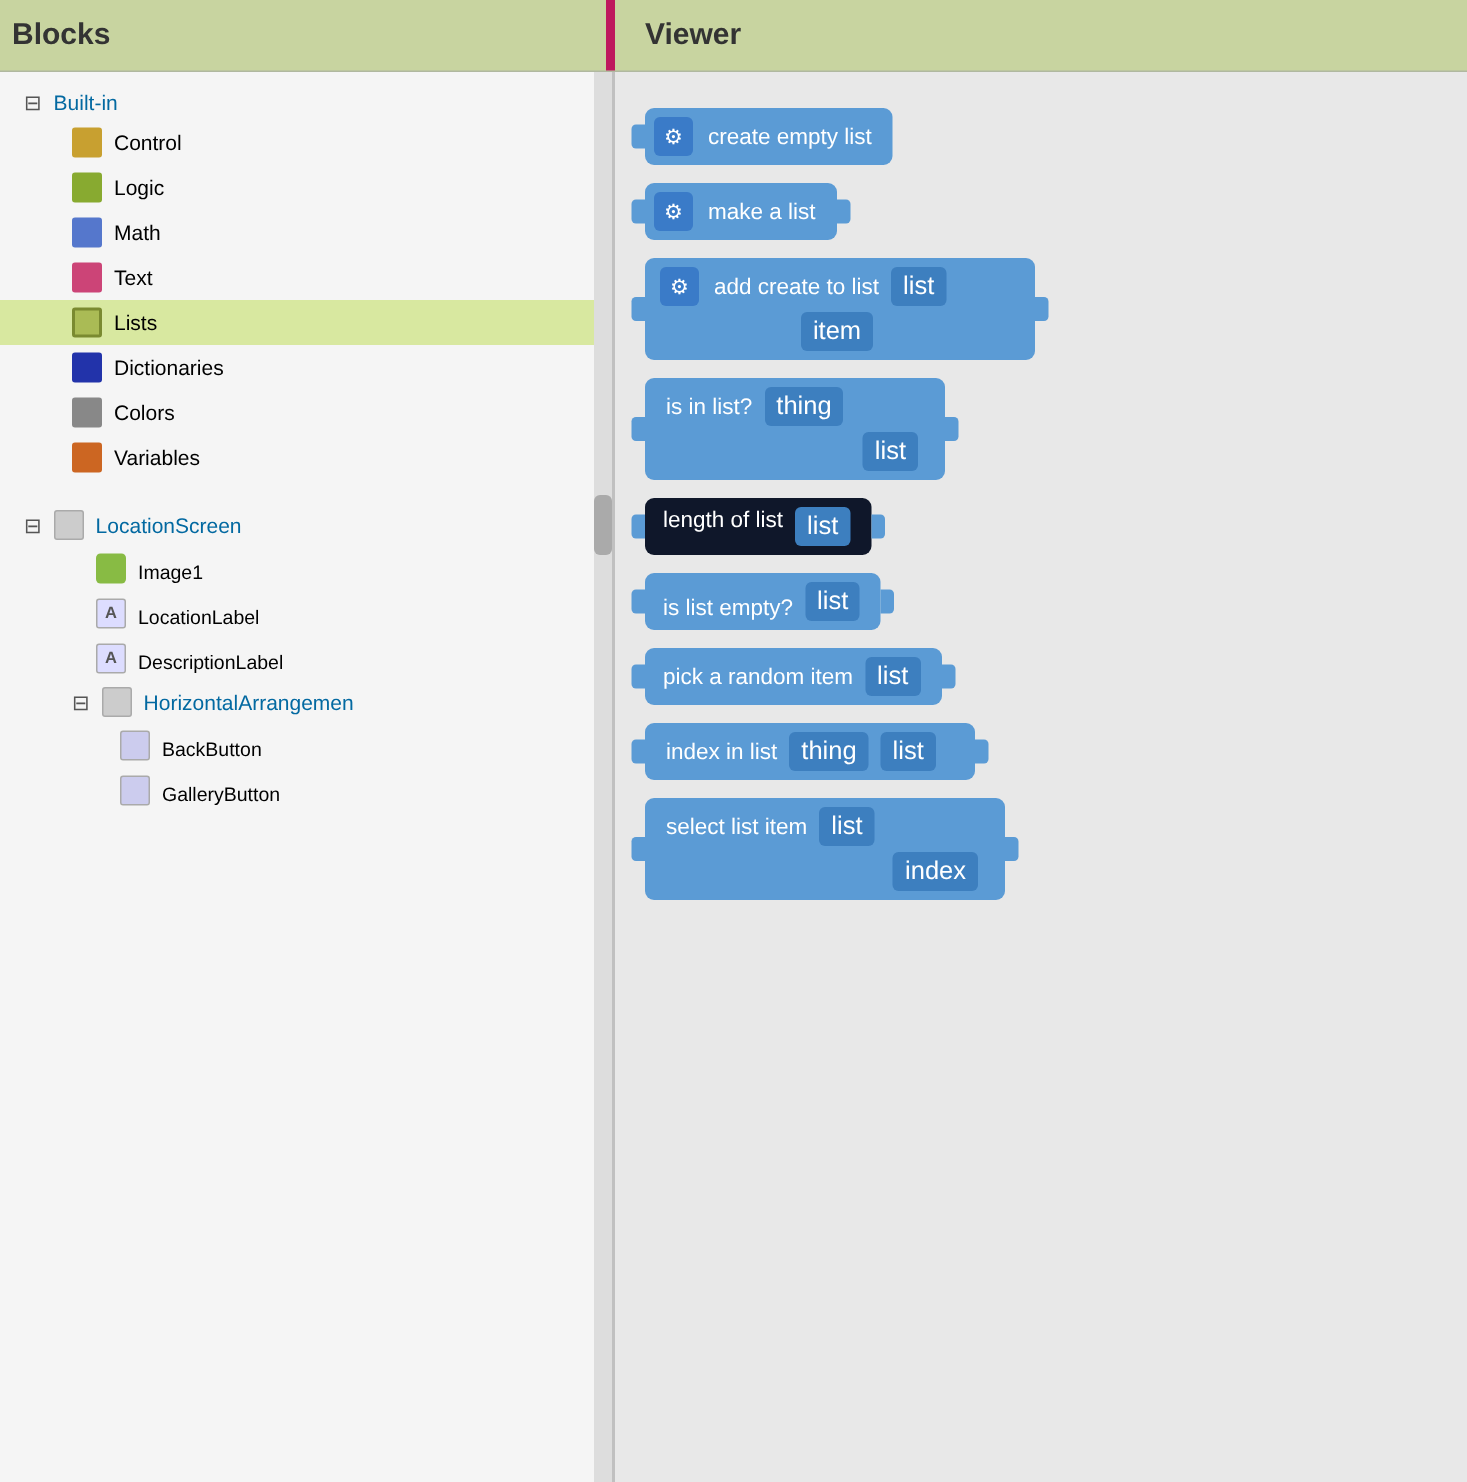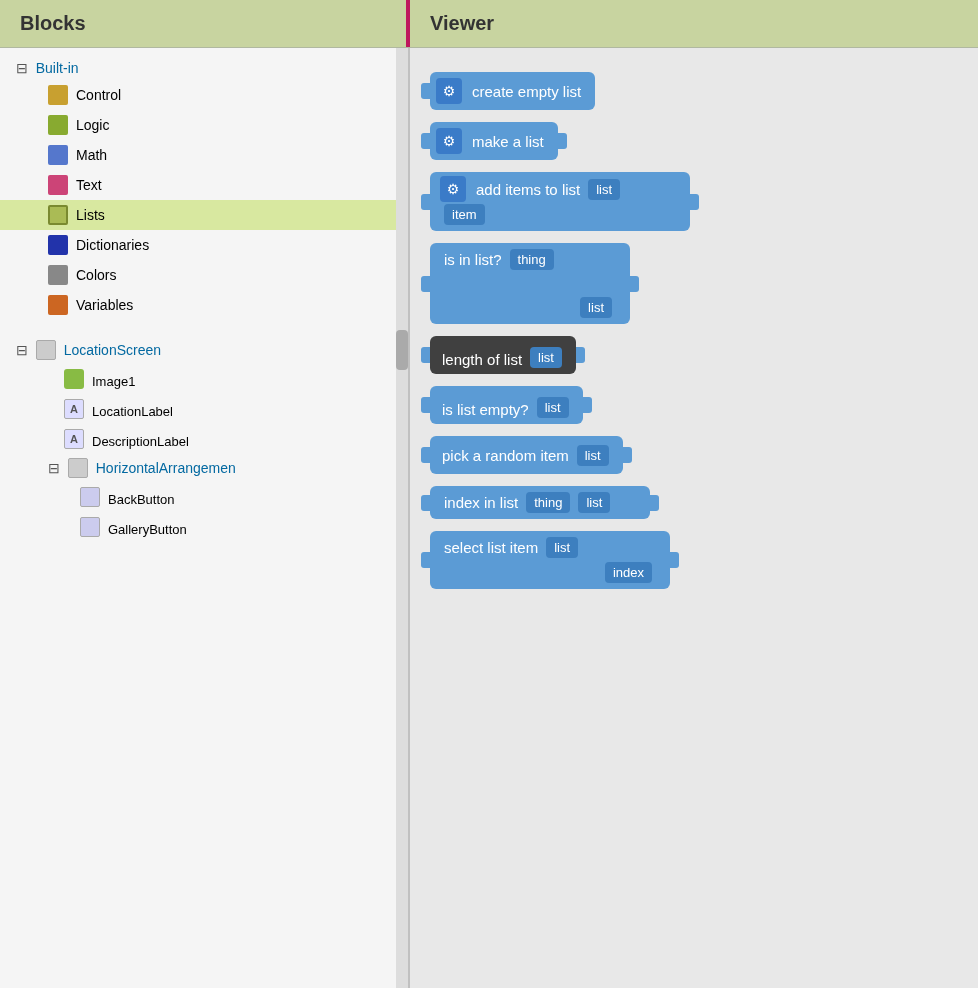--- a/index.html
+++ b/index.html
@@ -1,21 +1,21 @@
 <!DOCTYPE html>
 <html><head>
   <meta charset="utf-8">
   <style>
     * { box-sizing: border-box; margin: 0; padding: 0; }
     body { font-family: Arial, sans-serif; font-size: 14px; background: #e8e8e8; width: 978px; height: 988px; overflow: hidden; }
 
     .main-container { display: flex; flex-direction: column; width: 978px; height: 988px; }
 
     .header-row { display: flex; width: 100%; background: #c8d4a0; border-bottom: 1px solid #b0b8a0; }
-    .header-blocks { width: 410px; padding: 12px 20px; font-size: 20px; font-weight: bold; color: #333; border-right: 4px solid #be185d; }
+    .header-blocks { width: 410px; padding: 12px 8px; font-size: 20px; font-weight: bold; color: #333; border-right: 6px solid #be185d; }
     .header-viewer { flex: 1; padding: 12px 20px; font-size: 20px; font-weight: bold; color: #333; }
 
     .content-row { display: flex; flex: 1; overflow: hidden; }
 
     
     .left-panel { width: 410px; background: #f5f5f5; border-right: 2px solid #c0c0c0; overflow-y: auto; position: relative; }
     .scrollbar-area { position: absolute; right: 0; top: 0; bottom: 0; width: 12px; background: #ddd; }
     .scrollbar-thumb { position: absolute; top: 30%; width: 100%; height: 40px; background: #aaa; border-radius: 4px; }
 
     .tree-section { padding: 8px 0; }
@@ -28,21 +28,21 @@
     .sub-item { display: flex; align-items: flex-end; padding: 5px 16px 5px 64px; cursor: pointer; font-size: 13px; }
     .sub-icon { width: 20px; height: 20px; border-radius: 2px; margin-right: 8px; display: inline-block; flex-shrink: 0; }
 
     
     .right-panel { flex: 1; background: #e8e8e8; overflow-y: auto; padding: 16px 20px; }
 
     
     .block-row { margin-bottom: 12px; }
 
     .pb-text { color: white; font-size: 15px; padding: 2px 4px; }
-    .pb-slot { background: #3d7fbf; border-radius: 4px; color: white; font-size: 13px; padding: 3px 8px; margin: 2px 4px; }
+    .pb-slot { background: #3d7fbf; border-radius: 4px; color: white; font-size: 17px; padding: 3px 8px; margin: 2px 4px; }
     .pb-gear { background: #3a7bc8; border-radius: 4px; width: 26px; height: 26px; display: flex; align-items: center; justify-content: center; color: white; font-size: 14px; margin-right: 6px; flex-shrink: 0; }
 
     .blocks-container { padding: 8px 0; }
   </style>
 </head>
 <body>
 
 <div class="main-container">
 
   <div class="header-row">
@@ -165,45 +165,45 @@
             <span class="pb-text">make a list</span>
           </div>
         </div>
 
         <div class="block-row">
           <div style="display:inline-flex; flex-direction:column; background:#5b9bd5; border-radius:6px; padding:4px 10px; position:relative; min-width:260px;">
             <div style="position:absolute; left:-9px; top:50%; transform:translateY(-50%); width:9px; height:16px; background:#5b9bd5; border-radius:3px 0 0 3px;"></div>
             <div style="position:absolute; right:-9px; top:50%; transform:translateY(-50%); width:9px; height:16px; background:#5b9bd5; border-radius:0 3px 3px 0;"></div>
             <div style="display:flex; align-items:center;">
               <div class="pb-gear">⚙</div>
-              <span class="pb-text">add items to list</span>
-              <span class="pb-slot">list</span>
-            </div>
-            <div style="display:flex; align-items:center; justify-content:flex-start; padding-right:4px;">
+              <span class="pb-text">add create to list</span>
+              <span class="pb-slot">list</span>
+            </div>
+            <div style="display:flex; align-items:center; justify-content:center; padding-right:4px;">
               <span class="pb-slot">item</span>
             </div>
           </div>
         </div>
 
         <div class="block-row">
-          <div style="display:inline-flex; flex-direction:column; background:#5b9bd5; border-radius:6px; padding:4px 10px; position:relative; min-width:200px;gap:23px;">
+          <div style="display:inline-flex; flex-direction:column; background:#5b9bd5; border-radius:6px; padding:4px 10px; position:relative; min-width:200px;">
             <div style="position:absolute; left:-9px; top:50%; transform:translateY(-50%); width:9px; height:16px; background:#5b9bd5; border-radius:3px 0 0 3px;"></div>
             <div style="position:absolute; right:-9px; top:50%; transform:translateY(-50%); width:9px; height:16px; background:#5b9bd5; border-radius:0 3px 3px 0;"></div>
             <div style="display:flex; align-items:center;">
               <span class="pb-text">is in list?</span>
               <span class="pb-slot">thing</span>
             </div>
             <div style="display:flex; align-items:center; justify-content:flex-end; padding-right:4px;">
               <span class="pb-slot">list</span>
             </div>
           </div>
         </div>
 
         <div class="block-row">
-          <div style="display:inline-flex; align-items:flex-end; background:#404040; border-radius:6px; padding:4px 10px 4px 8px; position:relative; min-height:38px;">
+          <div style="display:inline-flex; align-items:flex-start; background:#0f172a; border-radius:6px; padding:4px 10px 4px 8px; position:relative; min-height:38px;">
             <div style="position:absolute; left:-9px; top:50%; transform:translateY(-50%); width:9px; height:16px; background:#5b9bd5; border-radius:3px 0 0 3px;"></div>
             <div style="position:absolute; right:-9px; top:50%; transform:translateY(-50%); width:9px; height:16px; background:#5b9bd5; border-radius:0 3px 3px 0;"></div>
             <span class="pb-text">length of list</span>
             <span class="pb-slot">list</span>
           </div>
         </div>
 
         <div class="block-row">
           <div style="display:inline-flex; align-items:flex-end; background:#5b9bd5; border-radius:6px; padding:4px 10px 4px 8px; position:relative; min-height:38px;">
             <div style="position:absolute; left:-9px; top:50%; transform:translateY(-50%); width:9px; height:16px; background:#5b9bd5; border-radius:3px 0 0 3px;"></div>

